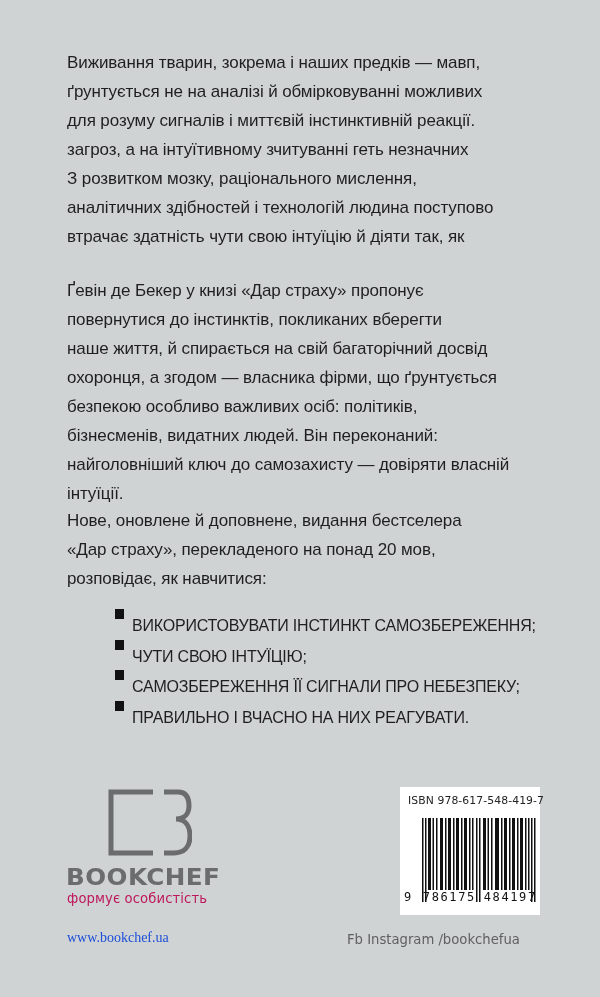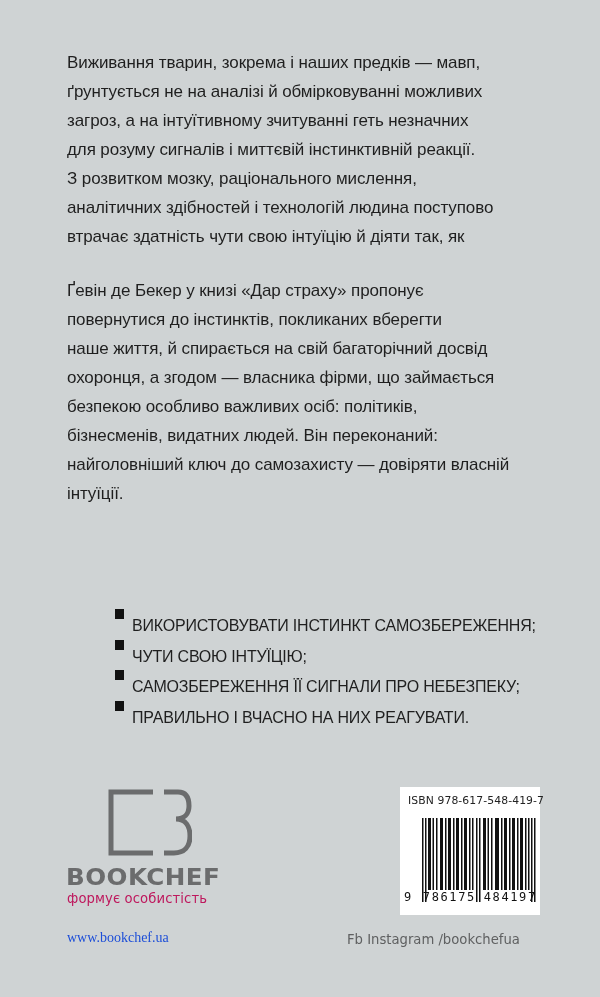--- a/index.html
+++ b/index.html
@@ -69,38 +69,43 @@
   .barnums .first { margin-right: 10px; }
 </style>
 </head>
 <body>
 
 <div class="page">
 
   <p class="para" id="p1">
     <span class="line">Виживання тварин, зокрема і наших предків — мавп,</span>
     <span class="line">ґрунтується не на аналізі й обмірковуванні можливих</span>
+    <span class="line">для розуму сигналів і миттєвій інстинктивній реакції.</span>
     <span class="line">загроз, а на інтуїтивному зчитуванні геть незначних</span>
-    <span class="line">для розуму сигналів і миттєвій інстинктивній реакції.</span>
     <span class="line">З розвитком мозку, раціонального мислення,</span>
     <span class="line">аналітичних здібностей і технологій людина поступово</span>
     <span class="line">втрачає здатність чути свою інтуїцію й діяти так, як</span>
   </p>
 
   <p class="para" id="p2">
     <span class="line">Ґевін де Бекер у книзі «Дар страху» пропонує</span>
     <span class="line">повернутися до інстинктів, покликаних вберегти</span>
     <span class="line">наше життя, й спирається на свій багаторічний досвід</span>
-    <span class="line">охоронця, а згодом — власника фірми, що займається</span>
+    <span class="line">охоронця, а згодом — власника фірми, що ґрунтується</span>
     <span class="line">безпекою особливо важливих осіб: політиків,</span>
     <span class="line">бізнесменів, видатних людей. Він переконаний:</span>
     <span class="line">найголовніший ключ до самозахисту — довіряти власній</span>
     <span class="line">інтуїції.</span>
   </p>
 
+  <p class="para" id="p3">
+    <span class="line">Нове, оновлене й доповнене, видання бестселера</span>
+    <span class="line">«Дар страху», перекладеного на понад 20 мов,</span>
+    <span class="line">розповідає, як навчитися:</span>
+  </p>
 
   <ul class="bullets">
     <li>
       <span class="sq"></span>
       <span>ВИКОРИСТОВУВАТИ ІНСТИНКТ САМОЗБЕРЕЖЕННЯ;</span>
     </li>
     <li>
       <span class="sq"></span>
       <span>ЧУТИ СВОЮ ІНТУЇЦІЮ;</span>
     </li>

